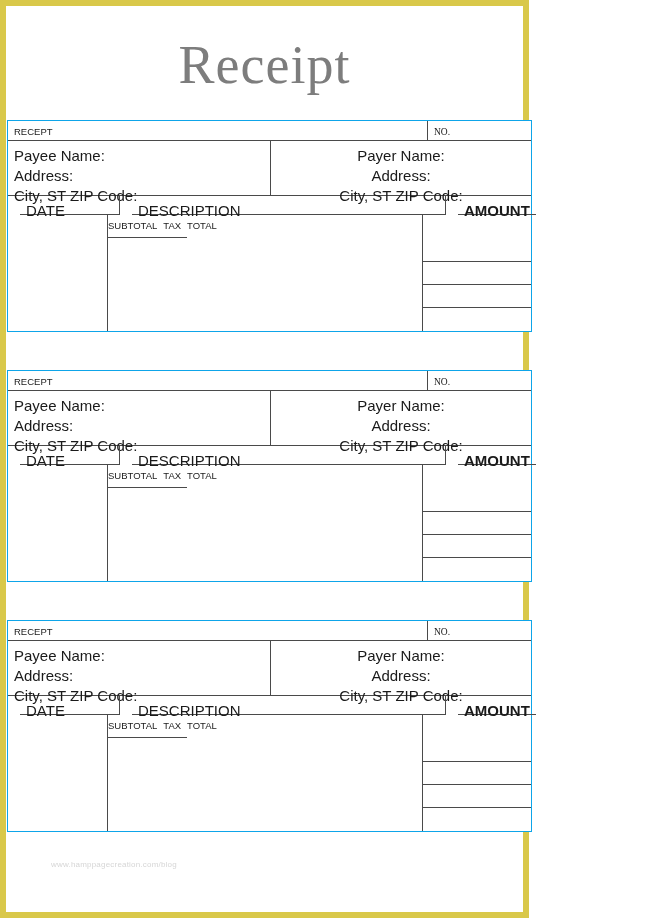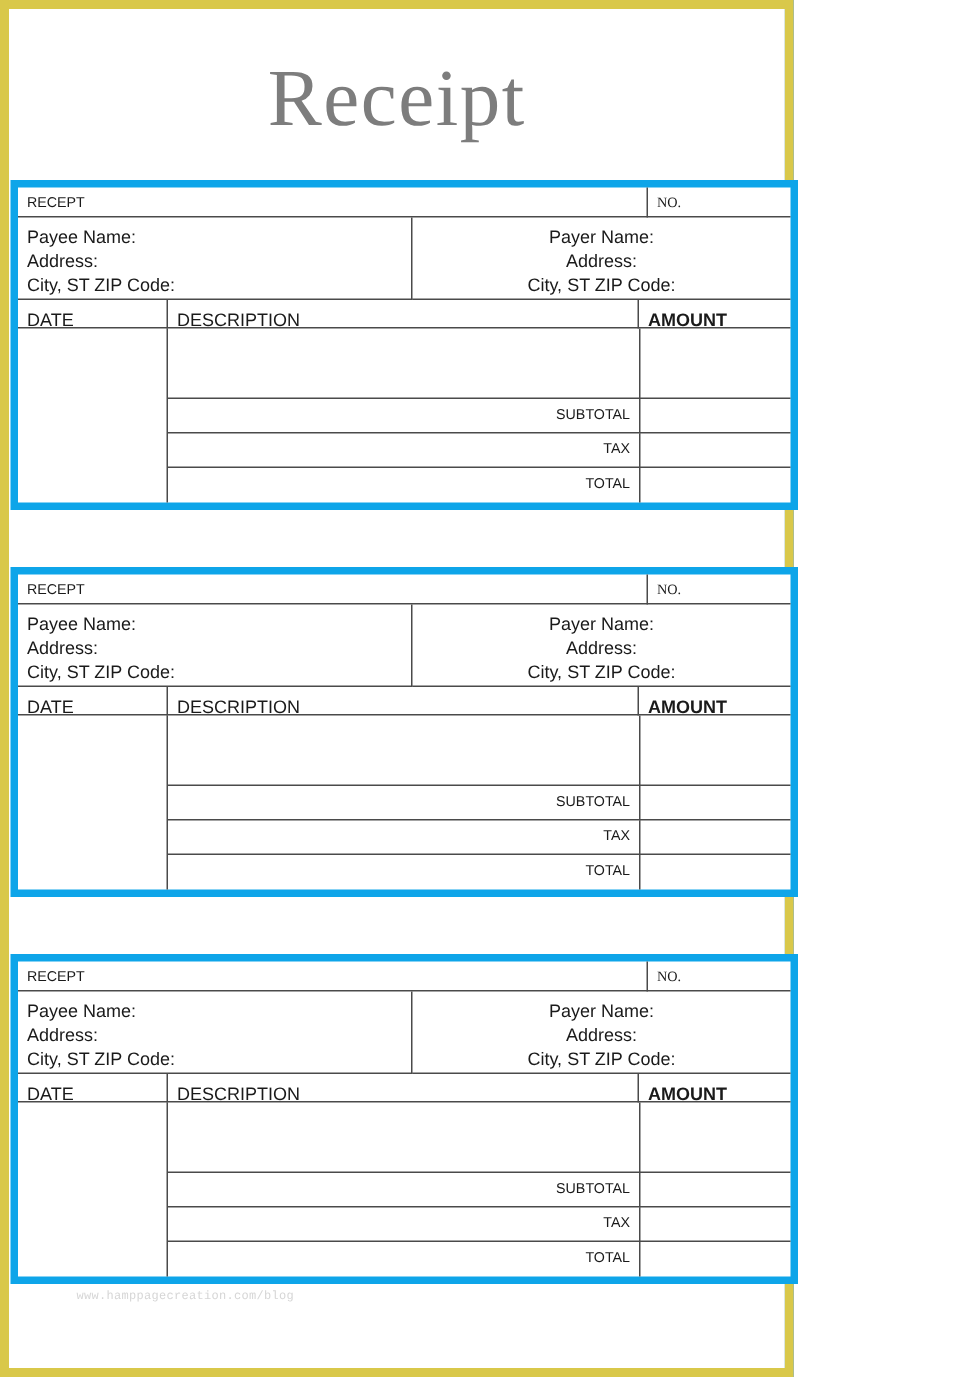--- a/index.html
+++ b/index.html
@@ -12,21 +12,21 @@
     background: #ffffff;
     font-family: "Liberation Sans", sans-serif;
     overflow: hidden;
   }
   .page {
     position: relative;
     width: 529px;
     height: 918px;
     box-sizing: border-box;
     border: 6px solid #d9c84a;
-    background: #0369a1;
+    background: #eab308;
   }
   .page-inner {
     position: absolute;
     top: 0; left: 0; right: 0; bottom: 0;
     background: #fff;
     border: 1px solid #ffffff;
     padding: 0;
   }
   .title {
     text-align: center;
@@ -38,55 +38,55 @@
     margin: 26px 0 0 0;
     padding: 0;
     line-height: 1.2;
   }
   .receipts {
     margin-top: 22px;
   }
   .receipt {
     width: 525px;
     margin: 0 auto 38px auto;
-    border: 5px solid #0ea5e9;
+    border: 1px solid #0ea5e9;
     box-sizing: border-box;
     background: #fff;
   }
   .receipt:last-child {
     margin-bottom: 0;
   }
   .r-row {
     display: flex;
     width: 100%;
     box-sizing: border-box;
   }
   .cell {
     box-sizing: border-box;
-    font-size: 12px;
+    font-size: 15px;
     color: #1a1a1a;
     padding: 5px 6px;
     line-height: 1.35;
   }
   .bb { border-bottom: 1px solid #4a4a4a; }
   .br { border-right: 1px solid #4a4a4a; }
 
   
   .hdr-left { flex: 0 0 420px; }
   .hdr-right { flex: 1 1 auto; font-family: Liberation Serif, serif; }
   .hdr-row .cell { height: 20px; padding-top: 5px; font-size: 9.5px; }
 
   
   .party-row .cell { height: 55px; }
   .party-left { flex: 0 0 263px; }
   .party-right { flex: 1 1 auto; text-align: center; }
   .party-line { display: block; }
 
   
-  .colhdr-row .cell { height: 19px; }
+  .colhdr-row .cell { height: 19px; margin-left: 12px; }
   .col-date { flex: 0 0 100px; }
   .col-desc { flex: 0 0 314px; }
   .col-amt  { flex: 1 1 auto; font-weight: bold; }
 
   
   .body-row { display: flex; }
   .body-date {
     flex: 0 0 100px;
     border-right: 1px solid #4a4a4a;
     box-sizing: border-box;
@@ -121,31 +121,31 @@
     border-left: 1px solid #4a4a4a;
   }
   .amt-total {
     height: 23px;
     box-sizing: border-box;
     border-bottom: 1px solid #4a4a4a;
     border-left: 1px solid #4a4a4a;
   }
   .amt-total.last { border-bottom: none; }
 
-  .mid-col { display: flex; flex-direction: column; }
+  .mid-col { display: flex; flex-direction: row; }
   .amt-col { display: flex; flex-direction: column; }
 
   .watermark {
     position: absolute;
     left: 44px;
     bottom: 42px;
     font-size: 8px;
     color: #d6d6d6;
     letter-spacing: 0.2px;
-    font-family: Liberation Mono, monospace;
+    font-family: Liberation Sans, sans-serif;
     white-space: nowrap;
   }
 </style>
 </head>
 <body>
 
 <div class="page">
   <div class="page-inner">
 
     <h1 class="title">Receipt</h1>

